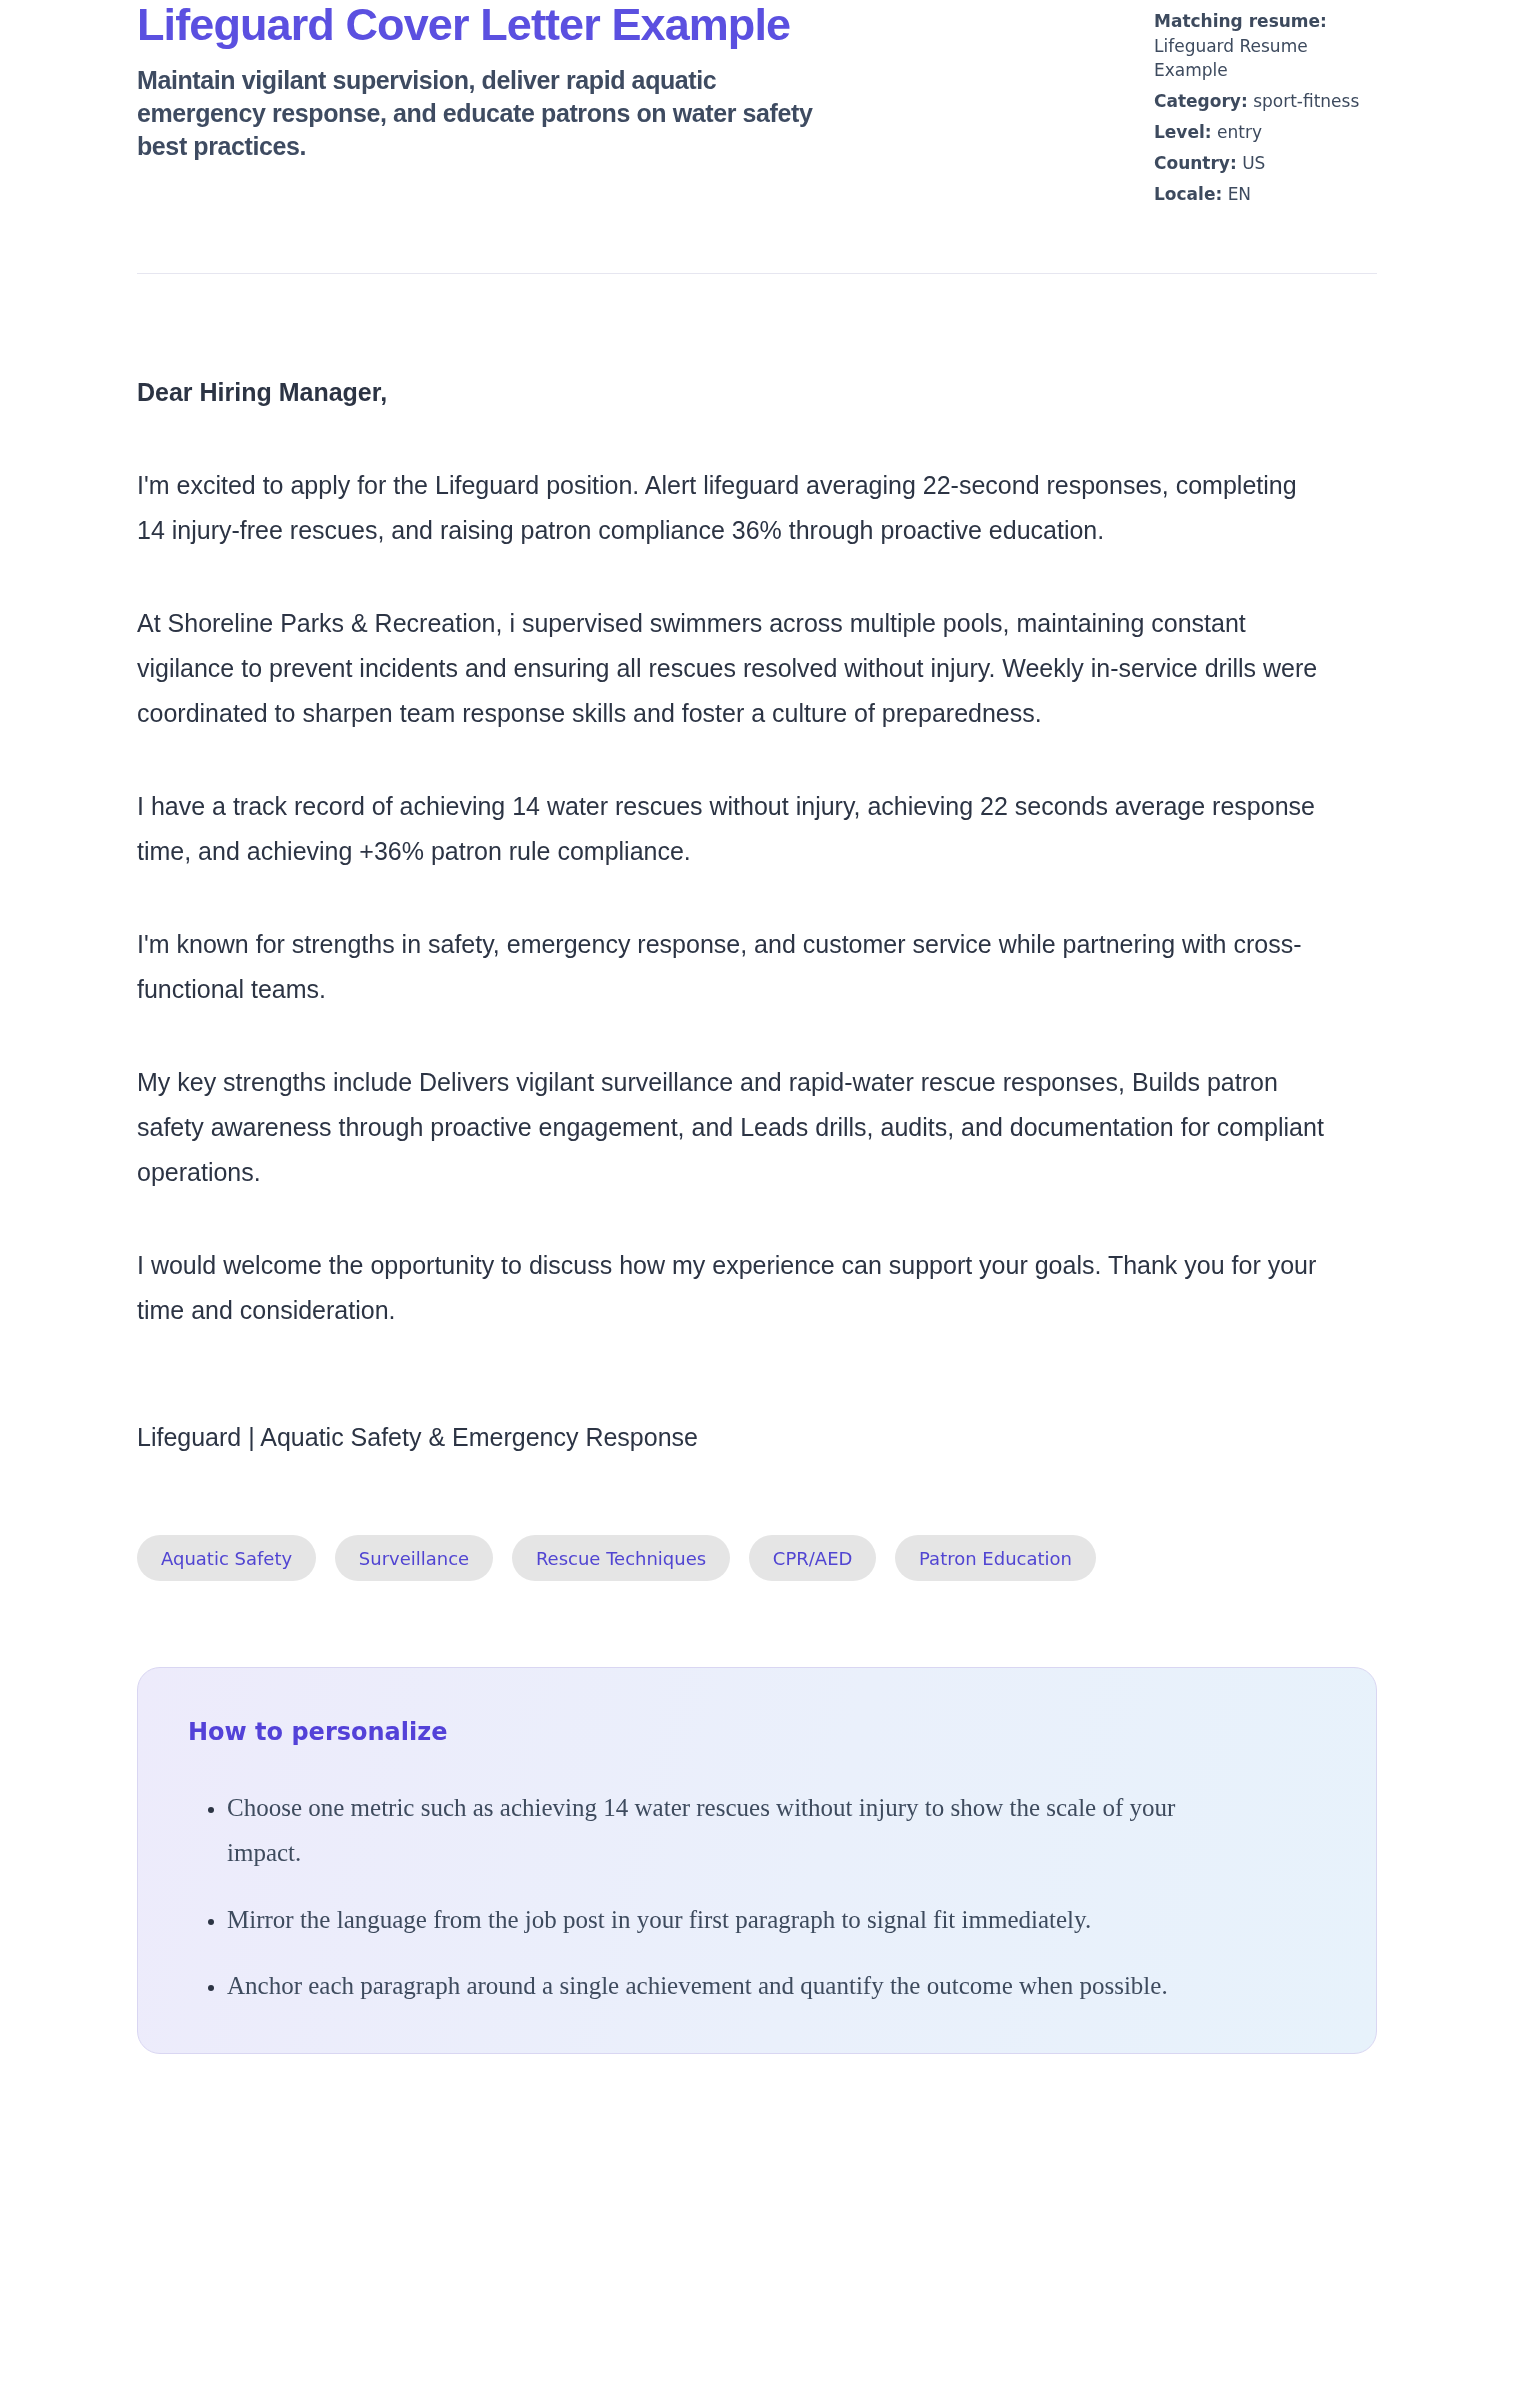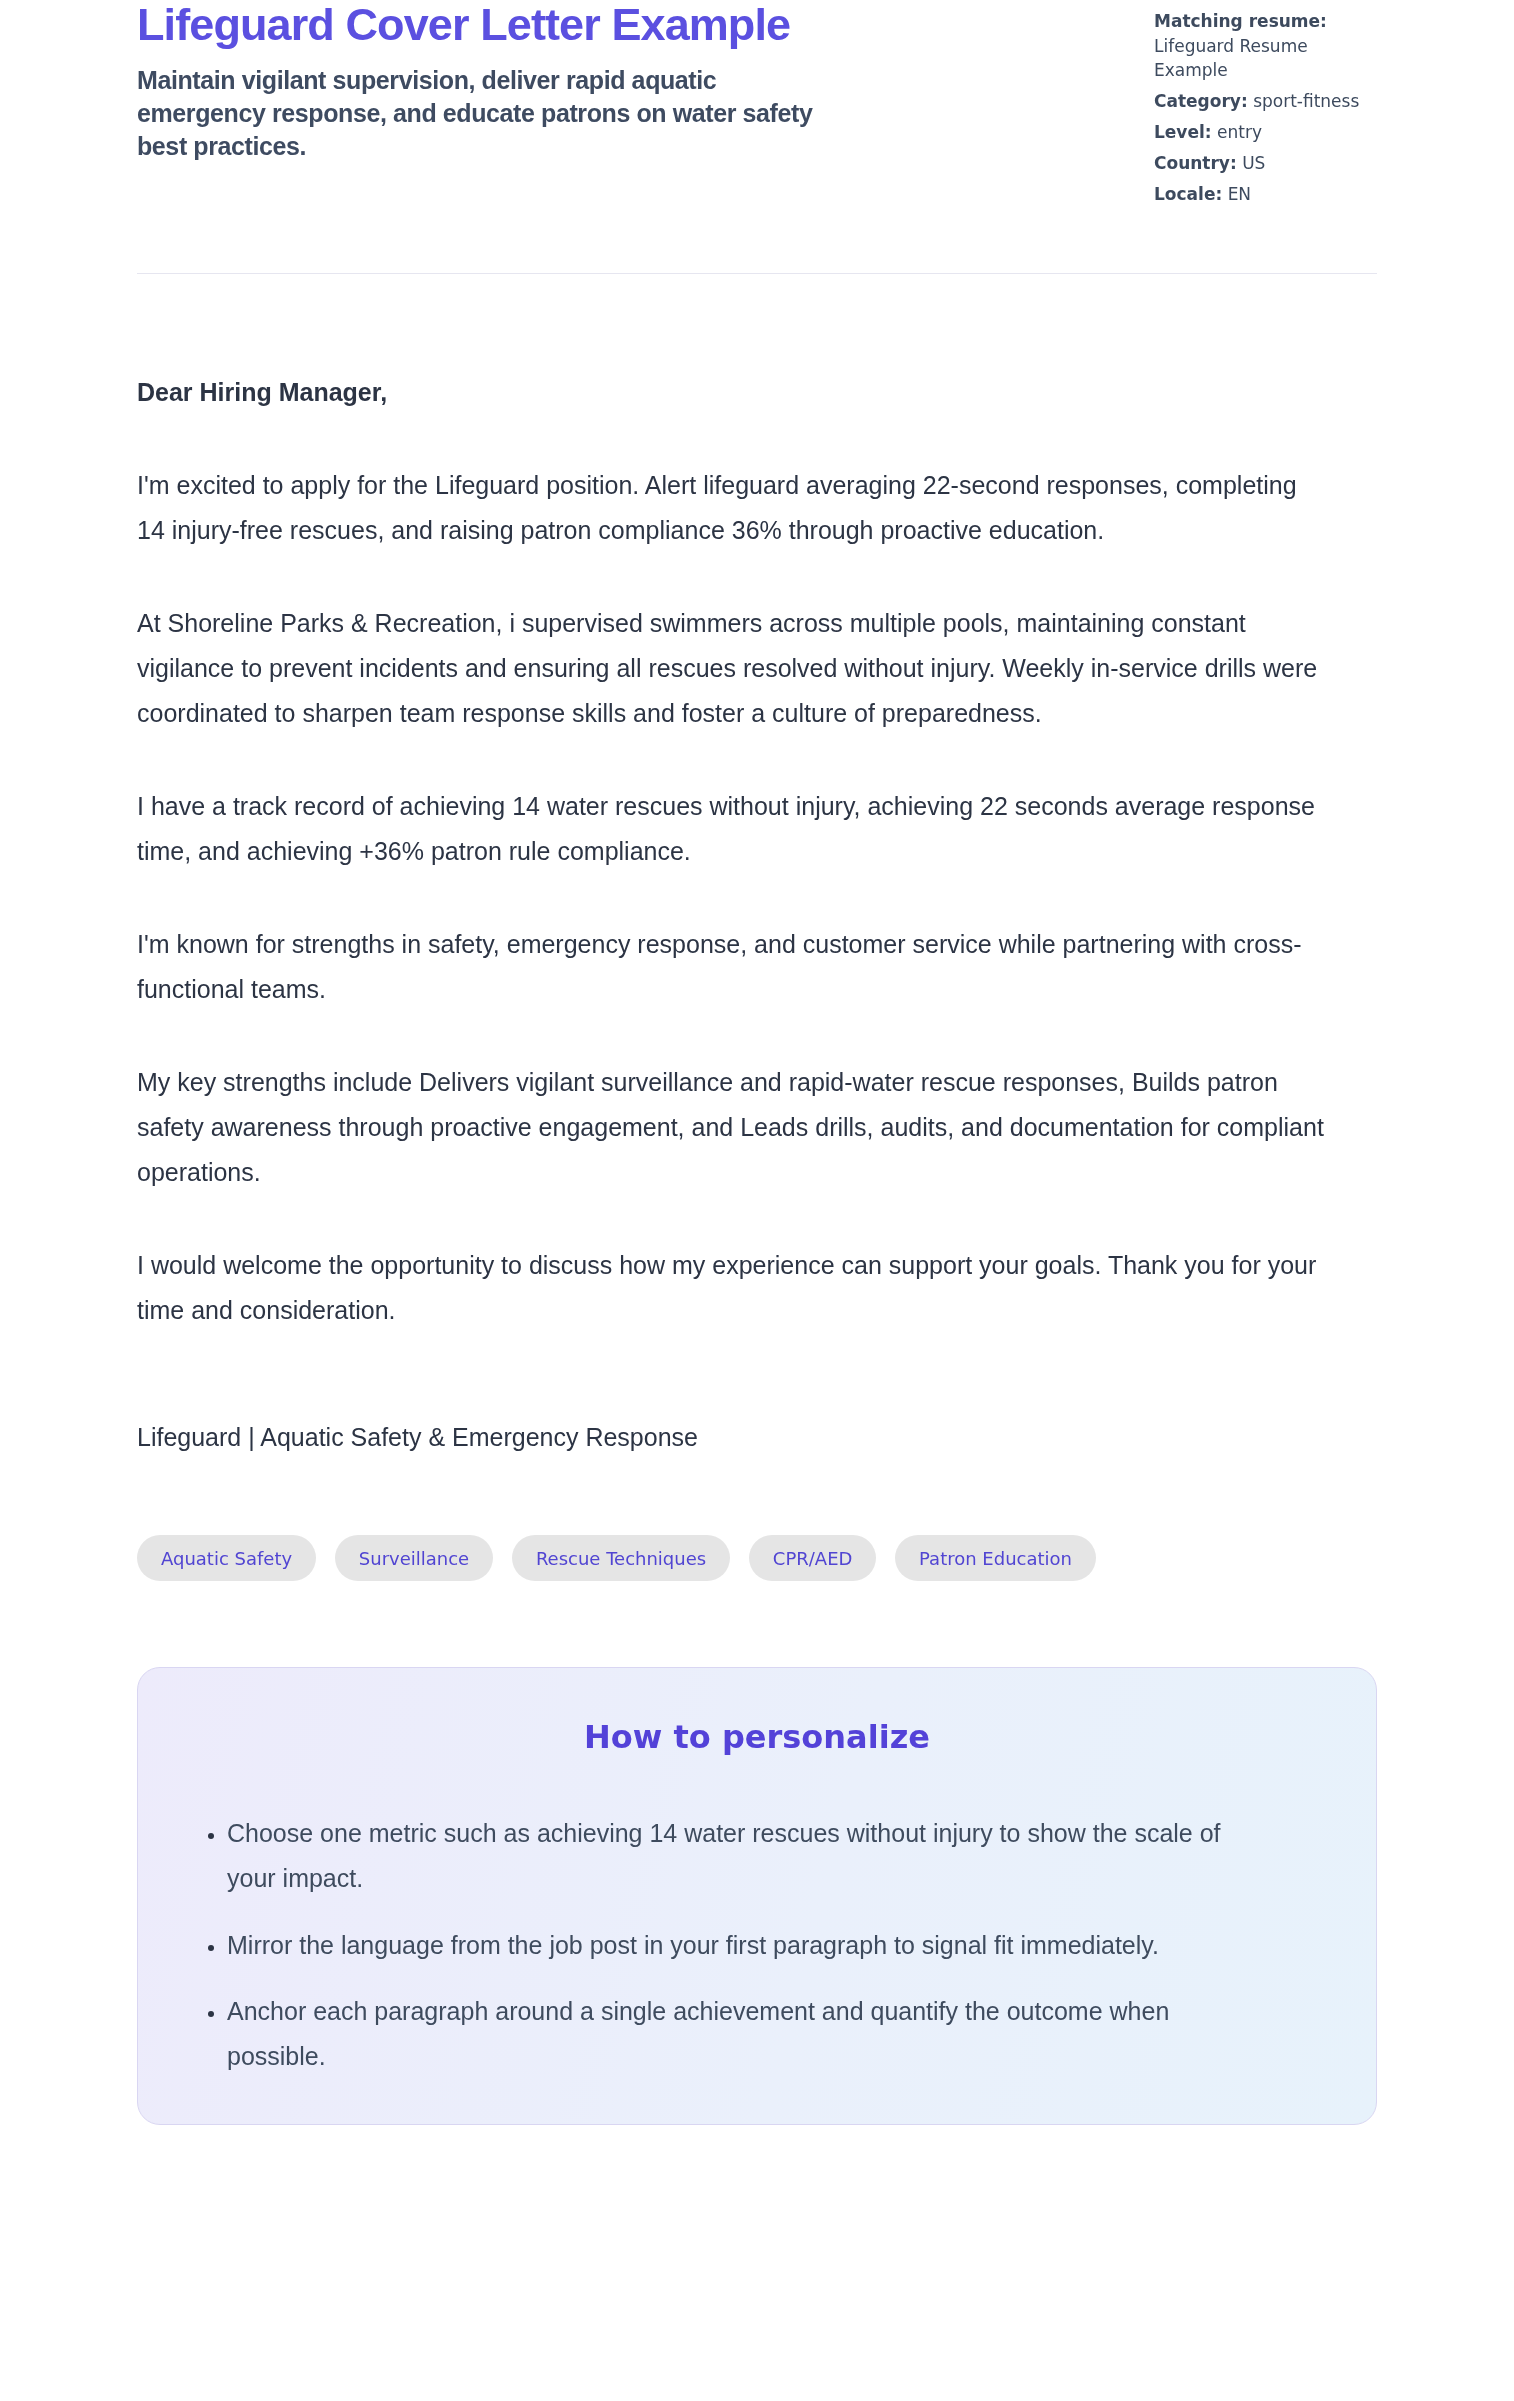--- a/index.html
+++ b/index.html
@@ -109,37 +109,37 @@
   
   .personalize {
     margin-top: 86px;
     margin-bottom: 86px;
     background: linear-gradient(105deg, #edebfb 0%, #eaf0fb 55%, #e7f2fb 100%);
     border: 0.9px solid #d9d6f2;
     border-radius: 23px;
     padding: 50px 50px 45px 50px;
   }
   .personalize-heading {
-    margin: 0 0 55px 0;
+    margin: 0 0 39px 0;
     font-family: "DejaVu Sans", sans-serif;
-    font-size: 32px;
+    font-size: 24px;
     font-weight: bold;
     color: #5342d8;
-    text-align: center;
   }
   .personalize ul {
     margin: 0;
     padding-left: 39px;
   }
   .personalize li {
     font-size: 25px;
     line-height: 45px;
     color: #3e4b5e;
     max-width: 998px;
     margin-bottom: 21.4px;
+    font-family: Liberation Serif, serif;
   }
   .personalize li:last-child { margin-bottom: 0; }
   .personalize li::marker { color: #2c3444; font-size: 21.4px; }
 </style>
 </head>
 <body>
 
 <div class="page">
 
   <div class="header">

